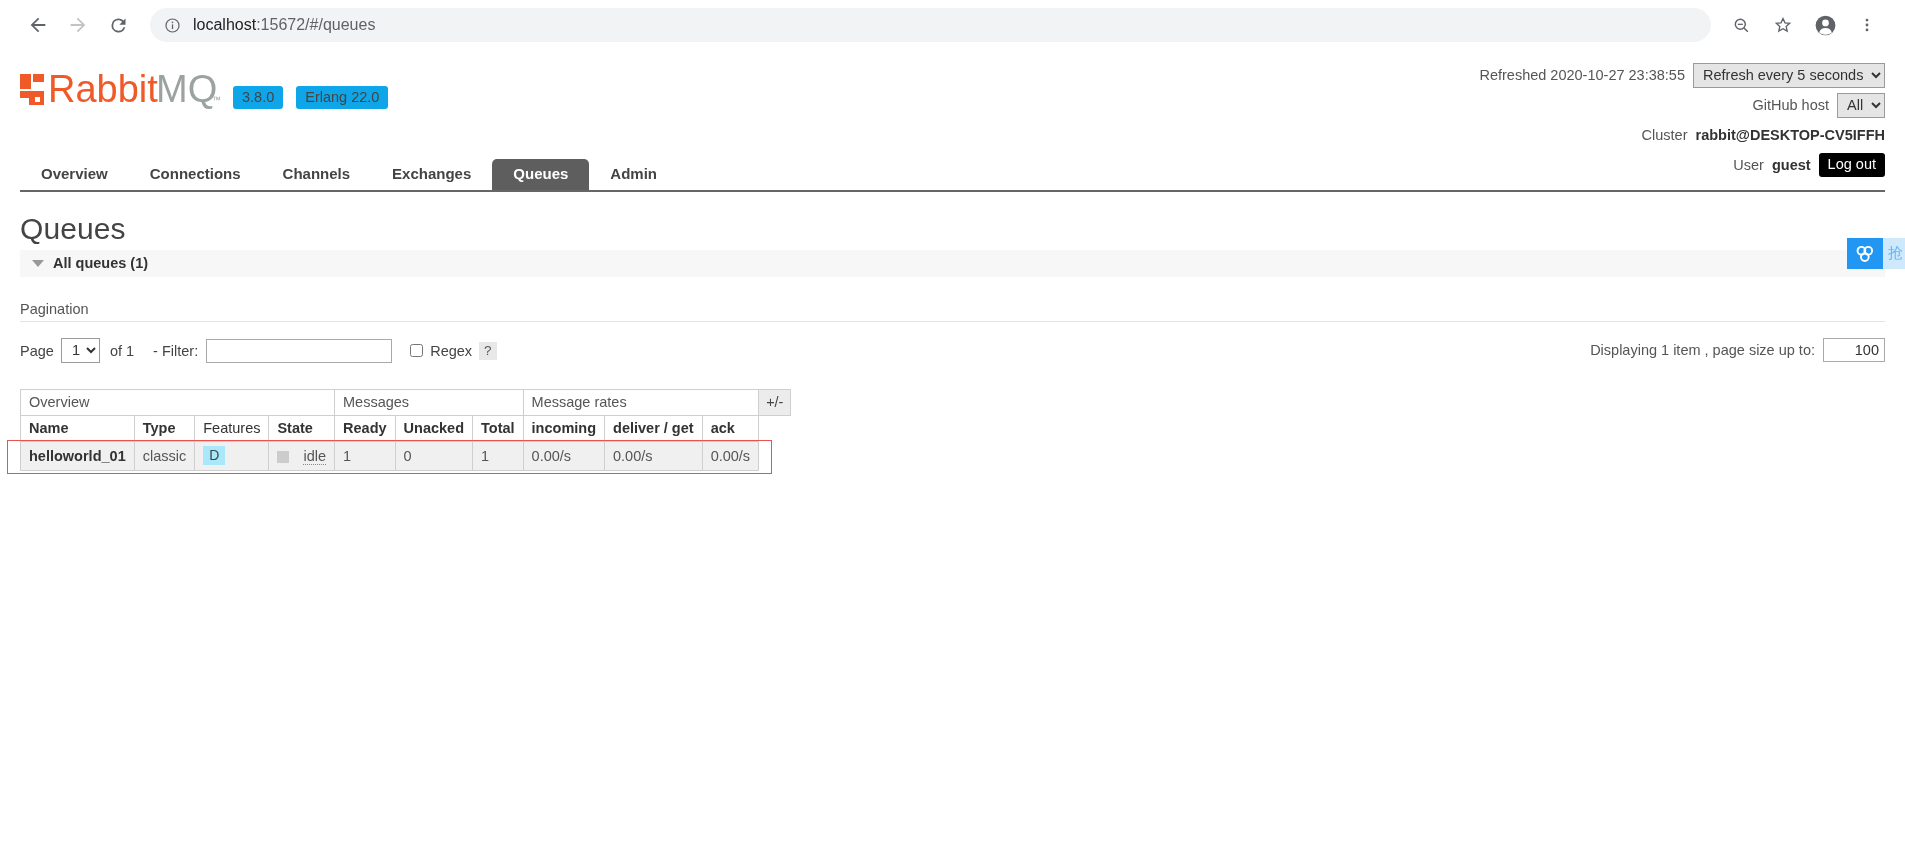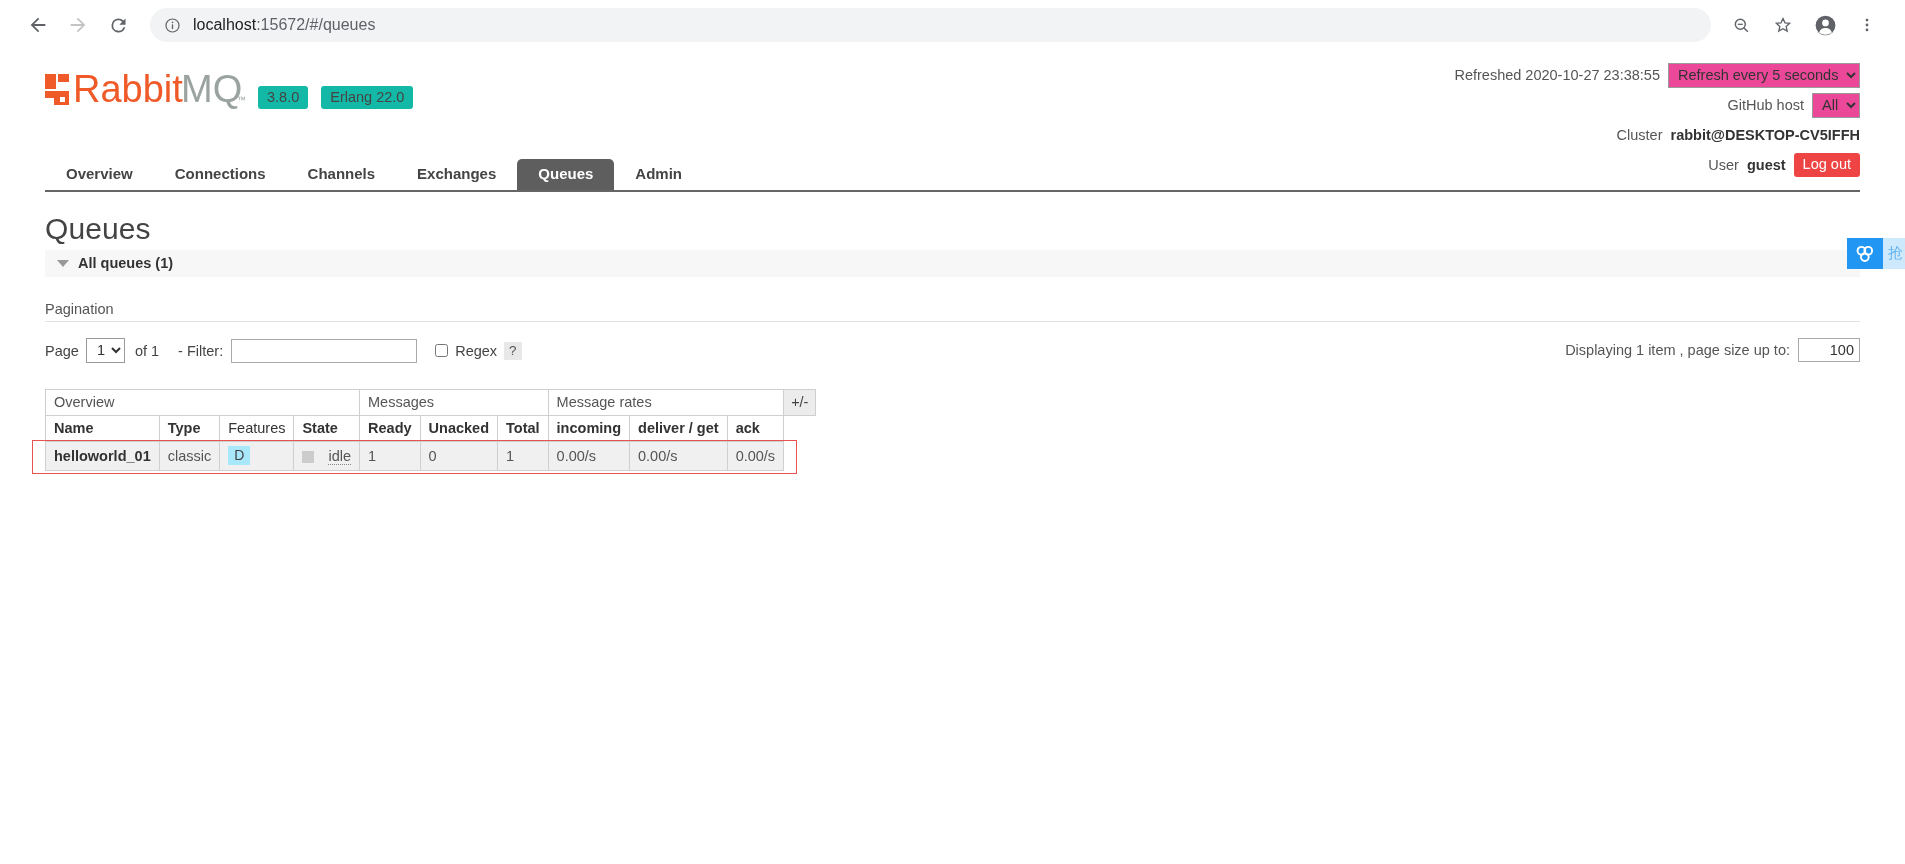--- a/index.html
+++ b/index.html
@@ -56,35 +56,35 @@
   
   .page {
     position: relative;
     width: 1905px;
     height: 814px;
     background: #fff;
     font-size: 14px;
     color: #444;
   }
   .page-inner {
-    padding: 0 45px;
+    padding: 0 20px;
     position: relative;
     height: 100%;
   }
 
   
   .rmq-header {
     position: relative;
     height: 104px;
     padding-top: 16px;
   }
   .logo-row { display: flex; align-items: flex-end; gap: 13px; }
   .logo { display: block; }
   .version-badge {
-    background: #14b8a6;
+    background: #0ea5e9;
     color: #444;
     border-radius: 3px;
     padding: 4px 9px 5px 9px;
     font-size: 14.5px;
     line-height: 1;
     margin-bottom: 6px;
     white-space: nowrap;
   }
 
   .header-right {
@@ -96,30 +96,30 @@
     color: #555;
     line-height: 26px;
     margin-left: 28px;
   }
   .hr-line { display: flex; align-items: center; justify-content: flex-end; gap: 8px; white-space: nowrap; }
   .hr-line + .hr-line { margin-top: 4px; }
   select.rmq-select {
     font-family: "Liberation Sans", sans-serif;
     font-size: 14.5px;
     color: #333;
-    background: #ec4899;
+    background: #e5e5e5;
     border: 1px solid #9a9a9a;
     border-radius: 0;
     padding: 2px 4px 3px 5px;
     height: 25px;
     line-height: 19px;
   }
   .strongval { font-weight: bold; color: #333; }
   .logout-btn {
-    background: #ef4444;
+    background: #000000;
     color: #fff;
     border: none;
     font-family: "Liberation Sans", sans-serif;
     font-size: 14.5px;
     padding: 3px 9px 4px 9px;
     border-radius: 3px;
     cursor: pointer;
     line-height: 17px;
   }
 

